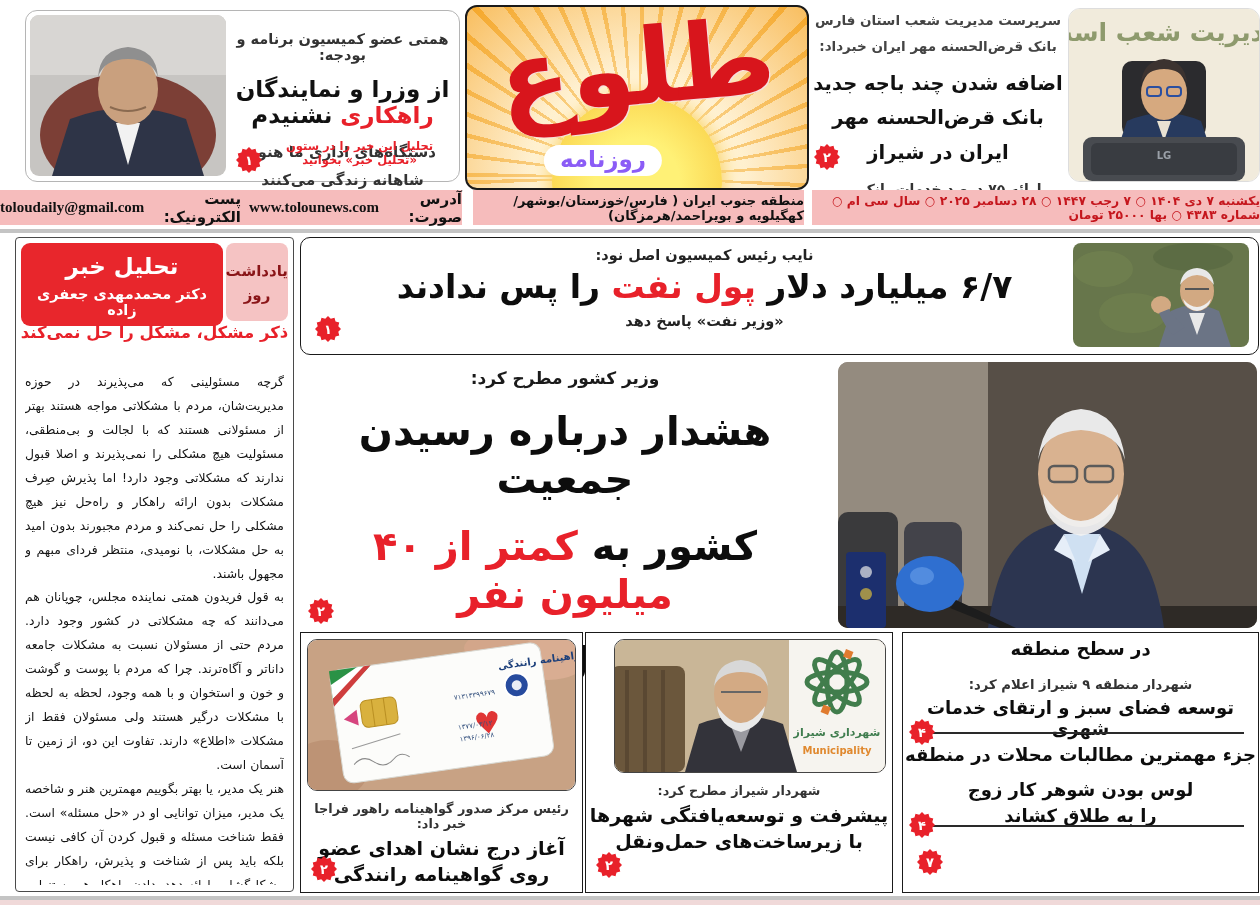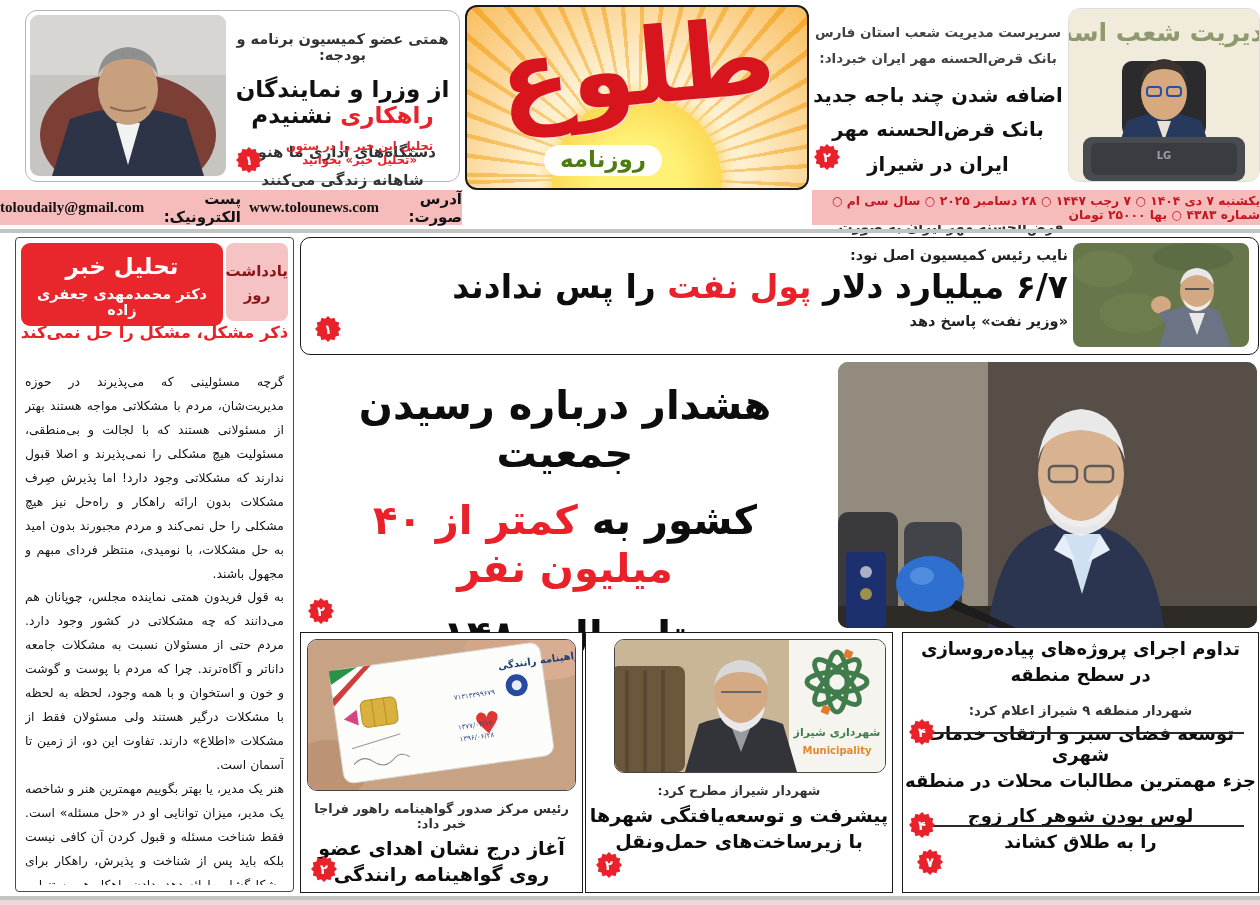--- a/index.html
+++ b/index.html
@@ -22,24 +22,24 @@
   
   .box-logo{left:465px;top:5px;width:340px;height:181px;border:2px solid #1a1a1a;border-radius:12px;overflow:hidden;
     background:
       radial-gradient(circle at 50% 94%, rgba(255,255,255,.96) 0 13%, rgba(255,240,203,.55) 42%, rgba(246,168,44,.72) 100%),
       repeating-conic-gradient(from -90deg at 50% 94%, #f2a21f 0 1.5deg, #fff6e3 1.5deg 6.5deg);}
   .sun{position:absolute;left:50%;bottom:-78px;width:170px;height:170px;margin-left:-85px;border-radius:50%;
        background:radial-gradient(circle,#fff176 0 35%,#f8c63a 100%);box-shadow:0 0 22px #f8c63a;}
   .logo-word{position:absolute;left:0;right:0;top:4px;text-align:center;font-size:104px;font-weight:bold;
              color:#d8151c;transform:rotate(-5deg);line-height:1.1;text-shadow:1px 1px 0 #f6dede;}
   .logo-pill{position:absolute;left:40%;bottom:12px;transform:translateX(-50%);background:#fff;border-radius:16px;
-             color:#4d7c0f;font-size:23px;font-weight:bold;padding:1px 16px 4px 16px;}
+             color:#8b5cf6;font-size:23px;font-weight:bold;padding:1px 16px 4px 16px;}
   
   .tr-text{left:812px;top:8px;width:252px;height:172px;text-align:center;}
-  .tr-kicker{font-size:13.5px;font-weight:bold;color:#444;line-height:1.9;margin-top:12px;}
+  .tr-kicker{font-size:13.5px;font-weight:bold;color:#444;line-height:1.9;margin-top:0;}
   .tr-head{font-size:19.5px;font-weight:bold;color:#111;line-height:1.75;margin-top:8px;}
   .tr-sub{font-size:14px;font-weight:600;color:#333;line-height:1.9;margin-top:6px;padding-left:26px;}
   .tr-photo{left:1068px;top:8px;width:190px;height:172px;border-radius:12px;overflow:hidden;border:1px solid #ddd;}
   
   .seg{top:190px;height:35px;background:#f6bcbc;display:flex;align-items:center;justify-content:center;}
   .seg-email{left:0;width:462px;font-size:15px;color:#111;gap:8px;}
   .seg-email b{font-weight:bold;}
   .seg-email .latin{direction:ltr;unicode-bidi:embed;font-family:"Liberation Serif",serif;font-weight:bold;}
   .seg-region{left:473px;width:331px;font-size:13px;font-weight:bold;color:#111;}
   .seg-date{left:812px;width:448px;font-size:12.3px;font-weight:bold;color:#c5161d;}
@@ -51,21 +51,21 @@
   .an-redbox{position:absolute;left:5px;top:5px;right:70px;height:83px;background:#e8262c;border-radius:9px;color:#fff;text-align:center;}
   .an-title{font-size:23px;font-weight:bold;margin-top:10px;}
   .an-author{font-size:14.5px;font-weight:600;margin-top:7px;}
   .an-sub{position:absolute;left:0;right:0;top:85px;text-align:center;color:#e8212a;font-size:16.5px;font-weight:bold;}
   .an-body{position:absolute;left:9px;right:9px;top:132px;bottom:6px;font-size:12.4px;line-height:1.93;
            text-align:justify;color:#141414;font-weight:500;overflow:hidden;}
   .an-body p{margin:0;}
   
   .box-oil{left:300px;top:237px;width:957px;height:116px;border:1.5px solid #1a1a1a;border-radius:10px;background:#fff;}
   .oil-photo{position:absolute;left:772px;top:5px;width:176px;height:104px;border-radius:8px;overflow:hidden;}
-  .oil-text{position:absolute;right:190px;left:40px;top:0;}
+  .oil-text{position:absolute;right:190px;left:40px;top:0;text-align:center;}
   .oil-kicker{font-size:14.5px;font-weight:bold;color:#222;margin-top:9px;}
   .oil-head{font-size:33px;font-weight:bold;color:#0d0d0d;margin-top:4px;}
   .oil-sub{font-size:14.5px;font-weight:bold;color:#222;margin-top:7px;}
   
   .pop-photo{left:838px;top:362px;width:419px;height:266px;border-radius:10px;overflow:hidden;}
   .pop-text{left:300px;top:362px;width:530px;height:266px;text-align:center;}
   .pop-kicker{font-size:17px;font-weight:bold;color:#1a1a1a;margin-top:6px;}
   .pop-line{font-size:40px;font-weight:bold;color:#0d0d0d;margin-top:19px;line-height:1.2;}
   
   .bbox{top:632px;height:259px;border:1.5px solid #1a1a1a;background:#fff;}
@@ -134,20 +134,23 @@
       <rect x="22" y="134" width="146" height="32" rx="6" fill="#393c41"></rect>
       <text x="95" y="150" font-size="10" fill="#9aa0a8" text-anchor="middle" font-weight="bold">LG</text>
     </svg>
   </div>
 
   <div class="abs seg seg-email">
     <b>آدرس صورت:</b>
     <span class="latin">www.tolounews.com</span>
     <b>پست الکترونیک:</b>
     <span class="latin">toloudaily@gmail.com</span>
+  </div>
+  <div class="abs seg seg-region">
+    <span>منطقه جنوب ایران ( فارس/خوزستان/بوشهر/کهگیلویه و بویراحمد/هرمزگان)</span>
   </div>
   <div class="abs seg seg-date">
     <span>یکشنبه ۷ دی ۱۴۰۴ ○ ۷ رجب ۱۴۴۷ ○ ۲۸ دسامبر ۲۰۲۵ ○ سال سی ام ○ شماره ۴۳۸۳ ○ بها ۲۵۰۰۰ تومان</span>
   </div>
   <div class="abs rule-gray" style="top:229px;"></div>
 
   <div class="abs box-analysis">
     <div class="an-tab">یادداشت روز</div>
     <div class="an-redbox">
       <div class="an-title">تحلیل خبر</div>
@@ -181,20 +184,21 @@
     </div>
     <div class="oil-text">
       <div class="oil-kicker">نایب رئیس کمیسیون اصل نود:</div>
       <div class="oil-head"><span>۶/۷ میلیارد دلار </span><span class="red">پول نفت</span><span> را پس ندادند</span></div>
       <div class="oil-sub">«وزیر نفت» پاسخ دهد</div>
     </div>
     <span class="badge" style="left:14px;bottom:12px;">۱</span>
   </div>
 
   <div class="abs pop-text">
+    <div class="pop-kicker">وزیر کشور مطرح کرد:</div>
     <div class="pop-line">هشدار درباره رسیدن جمعیت</div>
     <div class="pop-line"><span>کشور به </span><span class="red">کمتر از ۴۰ میلیون نفر</span></div>
     <div class="pop-line">تا سال ۱۴۸۰</div>
     <span class="badge" style="left:8px;bottom:4px;">۲</span>
   </div>
   <div class="abs pop-photo">
     <svg width="419" height="266" viewBox="0 0 419 266" preserveAspectRatio="none">
       <rect width="419" height="266" fill="#8a8177"></rect>
       <rect x="0" y="0" width="150" height="266" fill="#948b7f"></rect>
       <rect x="150" y="0" width="269" height="266" fill="#574f47"></rect>
@@ -280,21 +284,20 @@
         <line x1="128" y1="52" x2="168" y2="52" stroke="#666" stroke-width="2"></line>
       </svg>
     </div>
     <div class="b-kicker" style="margin-top:150px;">شهردار شیراز مطرح کرد:</div>
     <div class="b-head">پیشرفت و توسعه‌یافتگی شهرها</div>
     <div class="b-head" style="margin-top:4px;">با زیرساخت‌های حمل‌ونقل</div>
     <span class="badge" style="left:10px;bottom:14px;">۲</span>
   </div>
 
   <div class="abs bbox box-muni">
-    <div class="muni-head">تداوم اجرای پروژه‌های پیاده‌روسازی</div>
     <div class="muni-head">در سطح منطقه</div>
     <div class="muni-div" style="top:99px;"></div>
     <span class="badge" style="left:6px;top:86px;">۴</span>
     <div class="muni-kicker" style="margin-top:18px;">شهردار منطقه ۹ شیراز اعلام کرد:</div>
     <div class="muni-head">توسعه فضای سبز و ارتقای خدمات شهری</div>
     <div class="muni-head">جزء مهمترین مطالبات محلات در منطقه</div>
     <div class="muni-div" style="top:192px;"></div>
     <span class="badge" style="left:6px;top:179px;">۴</span>
     <div class="muni-head" style="margin-top:14px;">لوس بودن شوهر کار زوج</div>
     <div class="muni-head">را به طلاق کشاند</div>

